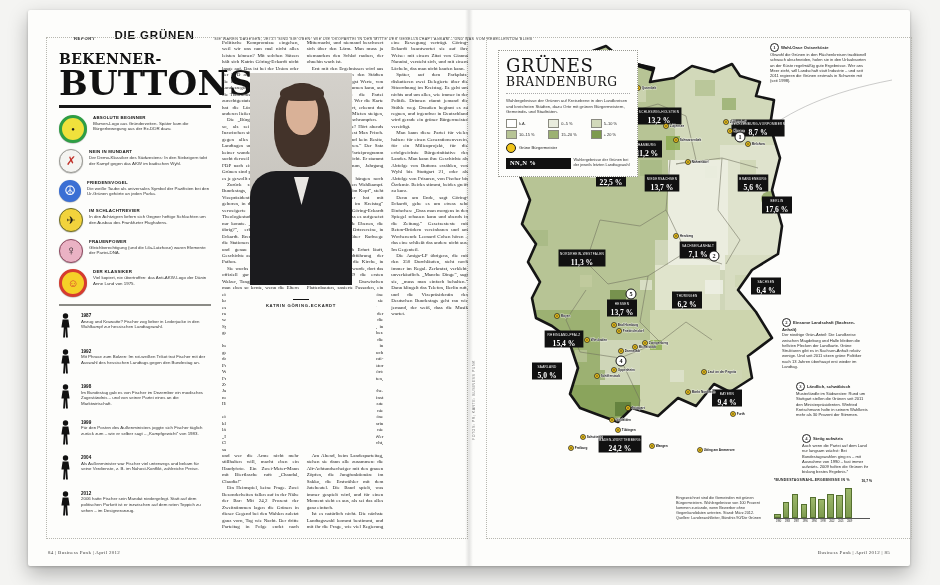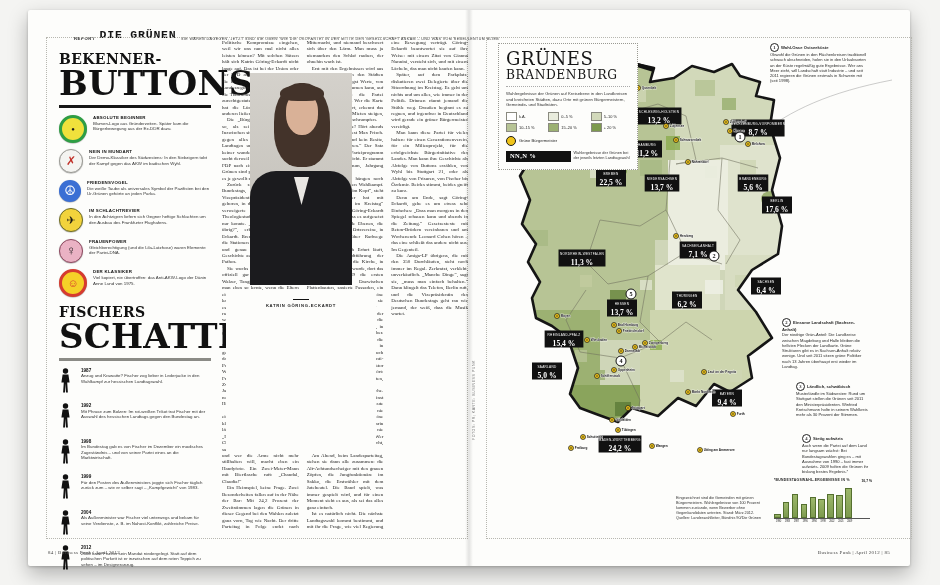--- a/index.html
+++ b/index.html
@@ -5,22 +5,22 @@
   html,body{margin:0;padding:0;background:#f4f4f2;width:940px;height:585px;overflow:hidden;
     font-family:"Liberation Sans",sans-serif;}
   #spread{position:absolute;left:28px;top:10px;width:882px;height:556px;background:#fdfdfb;
     box-shadow:0 8px 20px rgba(0,0,0,.28), 0 1px 3px rgba(0,0,0,.2);border-radius:2px;}
   #spine{position:absolute;left:437px;top:0;width:8px;height:556px;
     background:linear-gradient(90deg,rgba(0,0,0,0),rgba(0,0,0,.10),rgba(0,0,0,0));}
   .frame{position:absolute;border:1px dotted #b7b7b0;}
   
   #hdr{position:absolute;left:46px;top:13px;width:392px;height:14px;white-space:nowrap;}
   #hdr .kick{font-size:4.2px;font-weight:bold;letter-spacing:.6px;color:#222;vertical-align:bottom;}
-  #hdr .title{font-family:Liberation Mono, monospace;font-size:11.5px;font-weight:bold;
-    letter-spacing:.8px;color:#141414;margin:0 0;vertical-align:bottom;}
+  #hdr .title{font-family:Liberation Sans, sans-serif;font-size:11.5px;font-weight:bold;
+    letter-spacing:.8px;color:#141414;margin:0 15px;vertical-align:bottom;}
   #hdr .tag{font-size:3.6px;letter-spacing:.45px;color:#333;vertical-align:bottom;}
   #sidebar{position:absolute;left:31px;top:42px;width:160px;}
   .sb-title{font-family:"DejaVu Serif","Liberation Serif",serif;color:#111;line-height:1.02;margin:0;}
   .sb-title .l1{font-size:14px;letter-spacing:.4px;display:block;}
   .sb-title .l2{font-size:34px;letter-spacing:.2px;display:block;}
   .rule{height:2.6px;background:#161616;margin:4px 0 7px 0;width:152px;}
   .rule.gray{background:#8b8b86;}
   .sb-item{display:flex;margin-bottom:6.5px;}
   .sb-ico{width:22px;height:22px;border-radius:50%;flex:0 0 22px;margin-right:6px;
     display:flex;align-items:center;justify-content:center;font-size:12px;line-height:1;
@@ -52,21 +52,21 @@
     clip-path:polygon(0 0,100% 0,50% 100%);}
   #quote{position:absolute;left:198px;top:282px;width:150px;height:162px;background:#fdfdfb;z-index:4;
     display:flex;flex-direction:column;align-items:center;}
   #quote .q{font-family:"DejaVu Serif","Liberation Serif",serif;font-size:11px;line-height:14.6px;
     text-align:center;color:#111;letter-spacing:.2px;}
   #quote .byrule{width:16px;height:1.4px;background:#111;margin:7px 0 3px 0;}
   #quote .by{font-size:4.2px;font-weight:bold;letter-spacing:.7px;color:#222;}
   .pfoot{position:absolute;bottom:11px;font-size:5px;color:#444;letter-spacing:.3px;
     font-family:"Liberation Serif",serif;}
   
-  #infobox{position:absolute;left:470px;top:33px;width:124px;background:#fdfdfb;
+  #infobox{position:absolute;left:470px;top:40px;width:124px;background:#fdfdfb;
     border:1px dotted #9a9a92;padding:6px 7px 7px 7px;z-index:5;}
   #infobox .t1{font-family:"DejaVu Serif","Liberation Serif",serif;font-size:18px;letter-spacing:.5px;
     color:#151515;line-height:1;}
   #infobox .t2{font-family:"DejaVu Serif","Liberation Serif",serif;font-size:12.2px;letter-spacing:.6px;
     color:#151515;line-height:1.15;}
   #infobox .dots{border-top:1px dotted #aaa;margin:4px 0;}
   #infobox .sub{font-size:4.3px;line-height:5.6px;color:#333;}
   #legend{display:grid;grid-template-columns:1fr 1fr 1fr;gap:2px 3px;margin-top:4px;}
   .lg{display:flex;align-items:center;}
   .lg i{width:9px;height:7px;display:inline-block;border:.6px solid #8a8a80;margin-right:2px;}
@@ -154,24 +154,20 @@
           </div>
           <div class="sb-item">
             <div class="sb-ico" style="background: rgb(245, 208, 40); border: 3px solid rgb(214, 59, 47); color: rgb(214, 59, 47); font-size: 11px;">☺</div>
             <div class="sb-txt">
               <b>DER KLASSIKER</b>
               <span>Viel kopiert, nie übertroffen: das Anti-AKW-Logo der Dänin Anne Lund von 1975.</span>
             </div>
           </div>
         </div>
 
-      <h2 class="sb-title" style="margin-top:8px;">
-        <span class="l1">FISCHERS</span>
-        <span class="l2">SCHATTEN</span>
-      </h2>
       <div class="rule gray"></div>
       <div id="timeline-list">
           <div class="tl-item">
             <div class="tl-fig"><svg width="13" height="26" viewBox="0 0 13 26">
                 <circle cx="6.5" cy="3" r="2.7" fill="#111"></circle>
                 <path d="M3.6,6.4 L9.4,6.4 L10.6,14.5 L8.2,14.5 L8.9,24.5 L7,24.5 L6.5,15.5 L6,24.5 L4.1,24.5 L4.8,14.5 L2.4,14.5 Z" fill="#111"></path>
               </svg></div>
             <div class="tl-txt">
               <b>1987</b>
               <span>Anzug und Krawatte? Fischer zog lieber in Lederjacke in den Wahlkampf zur hessischen Landtagswahl.</span>

